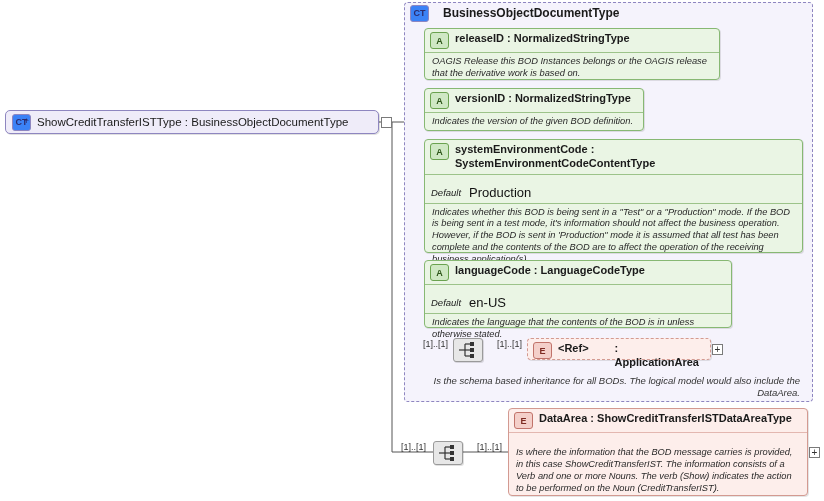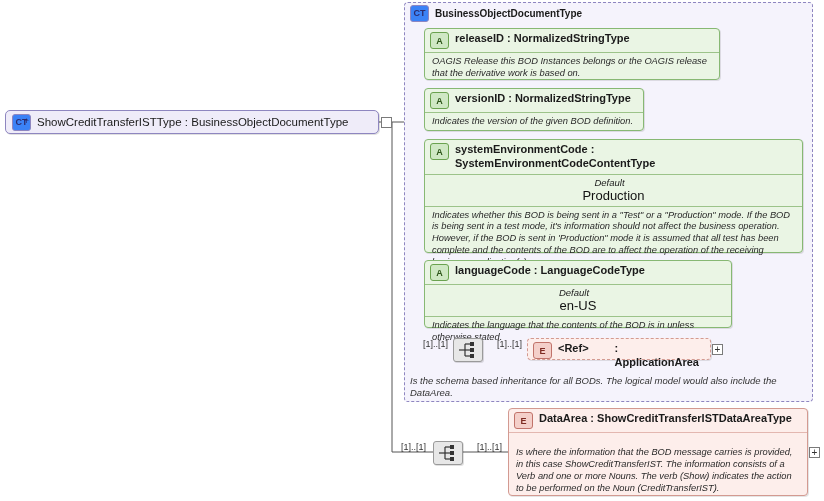--- a/index.html
+++ b/index.html
@@ -97,33 +97,34 @@
   .bod-header {
     position: absolute;
     left: 404px; top: 2px;
     width: 409px; height: 22px;
     display: flex;
     align-items: center;
     padding-left: 6px;
     box-sizing: border-box;
   }
   .bod-header .title {
-    margin-left: 6px;
-    font-size: 10px;
+    margin-left: 14px;
+    font-size: 12px;
     font-weight: bold;
     color: #1a1a1a;
   }
   .bod-footnote {
     position: absolute;
     left: 410px; top: 375px;
     width: 390px;
     font-size: 9.5px;
     font-style: italic;
     color: #333;
     line-height: 1.25;
+    text-align: right;
   }
 
   
   .attr-card {
     position: absolute;
     background: #eaf5e4;
     border: 1px solid #87b873;
     border-radius: 4px;
     box-sizing: border-box;
     box-shadow: 1px 1px 0 rgba(0,0,0,0.10);
@@ -141,23 +142,22 @@
     line-height: 1.25;
   }
   .attr-sep {
     height: 0;
     border-top: 1px solid #9cc389;
     margin: 1px 0 0 0;
   }
   .attr-default {
     display: flex;
     align-items: center;
-    padding: 2px 6px 2px 6px;
+    padding: 10px 6px 2px 6px;
     font-size: 9.5px;
-    flex-direction: column;
   }
   .attr-default .dlabel {
     font-style: italic;
     color: #222;
     margin-right: 8px;
   }
   .attr-default .dval {
     font-size: 13px;
     color: #111;
   }

